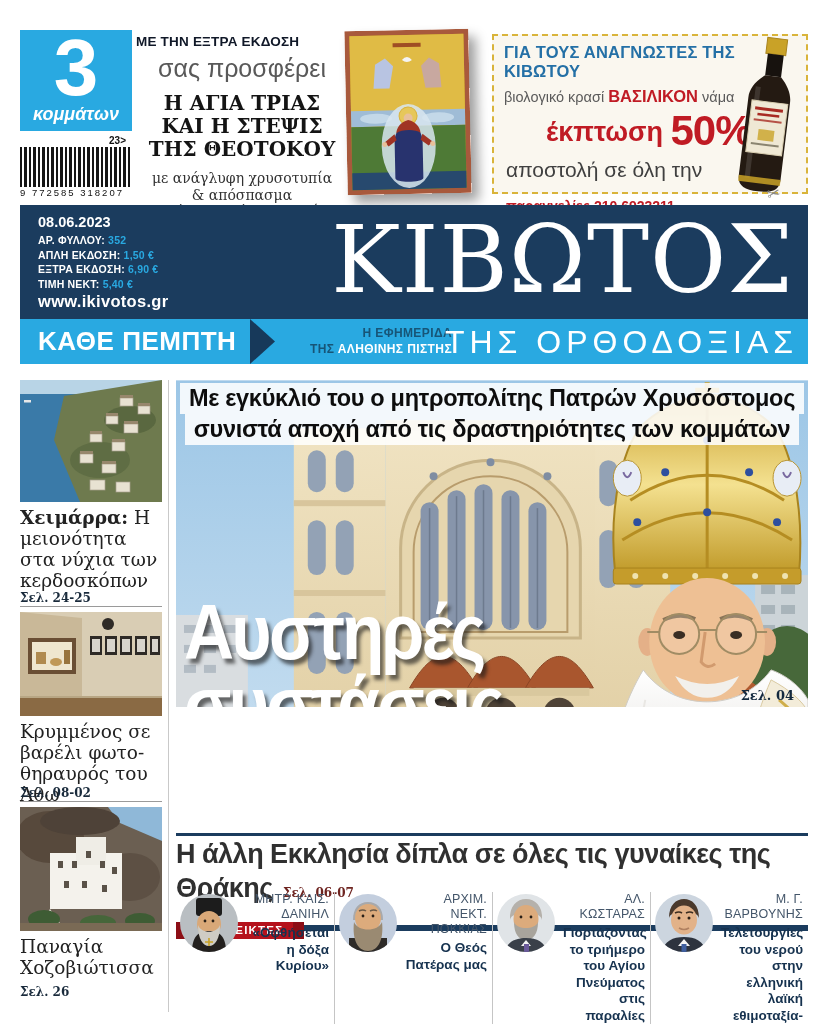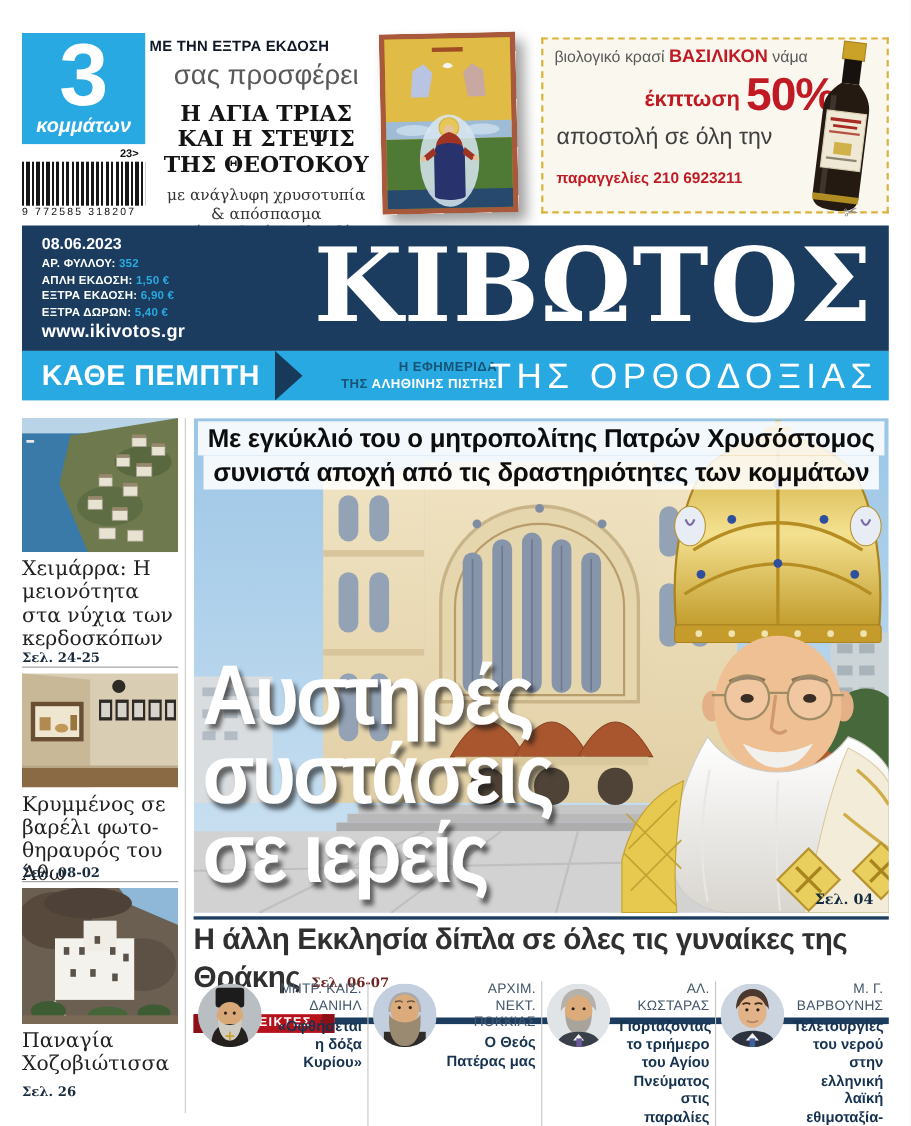--- a/index.html
+++ b/index.html
@@ -24,55 +24,55 @@
   .promo-note{font-family:"DejaVu Serif",serif;font-size:14px;color:#333;line-height:16.5px;margin-top:9px;}
 
   .icon-wrap{left:346px;top:30px;width:124px;height:164px;transform:rotate(-1.2deg);
              box-shadow:7px 8px 12px rgba(0,0,0,.38);}
 
   .coupon{left:492px;top:34px;width:312px;height:156px;border:2px dashed #d9b43a;background:#faf7ef;}
   .coupon-header{margin:7px 0 0 10px;font-size:16.5px;font-weight:bold;color:#2470a6;letter-spacing:.2px;}
   .coupon-wine{margin:6px 0 0 10px;font-size:14.5px;color:#5a5a5a;}
   .coupon-wine .brand{font-size:16.5px;font-weight:bold;color:#c01b24;}
   .coupon-discount{margin:1px 0 0 52px;color:#c01b24;font-weight:bold;}
-  .coupon-discount .word{font-size:20px;vertical-align:4px;margin-left:40px;}
+  .coupon-discount .word{font-size:27px;vertical-align:4px;}
   .coupon-discount .pct{font-size:42px;letter-spacing:-1px;}
   .coupon-ship{margin:2px 0 16px 12px;font-size:21px;color:#404040;line-height:25px;}
   .coupon-orders{margin:4px 0 0 12px;font-size:14px;font-weight:bold;color:#c01b24;}
   .bottle{right:-4px;top:0px;width:84px;height:164px;}
   .scissors{right:26px;bottom:-11px;font-size:16px;color:#8a8a8a;transform:rotate(-12deg);}
 
   
   .masthead{left:20px;top:205px;width:788px;height:114px;background:#1b3c5e;color:#fff;}
   .issue{left:18px;top:9px;}
   .issue-date{font-size:14.5px;font-weight:bold;margin-bottom:3px;}
   .issue-row{font-size:10.5px;font-weight:bold;line-height:14.5px;letter-spacing:.2px;}
   .issue-row .val{color:#29a9e1;}
   .website{left:18px;bottom:8px;font-size:16.5px;font-weight:bold;letter-spacing:.3px;}
-  .logo{right:14px;top:0;font-family:"DejaVu Serif",serif;font-weight:bold;font-size:93px;
+  .logo{right:14px;top:0;font-family:"DejaVu Serif",serif;font-weight:normal;font-size:93px;
         line-height:110px;letter-spacing:1px;color:#fff;}
 
   .bluestrip{left:20px;top:319px;width:788px;height:45px;background:#29a9e1;color:#fff;}
   .kathe{left:18px;top:0;line-height:45px;font-size:26px;font-weight:bold;letter-spacing:.5px;text-align:center;}
   .chevron{left:230px;top:0;}
   .tag-small{left:262px;top:6px;width:170px;text-align:right;font-size:12px;font-weight:bold;
              color:#175577;line-height:16px;letter-spacing:.4px;}
   .tag-small .wh{color:#fff;}
   .tag-big{right:10px;top:3px;font-size:32px;letter-spacing:5px;font-weight:normal;line-height:40px;}
 
   
   .sb-photo{left:20px;width:142px;overflow:hidden;}
   .sb-title{left:20px;width:146px;font-family:"DejaVu Serif",serif;font-size:18.5px;line-height:21px;color:#222;}
-  .sb-title b{font-weight:normal;}
+  .sb-title b{font-weight:bold;}
   .sb-ref{left:20px;font-family:"DejaVu Serif",serif;font-size:12px;font-weight:bold;color:#1a2b3c;}
   .sb-hr{left:20px;width:142px;height:1px;background:#9a9a9a;}
   .vline{left:168px;top:380px;width:1px;height:632px;background:#c9c9c9;}
 
   
-  .main-photo{left:176px;top:380px;width:632px;height:450px;overflow:hidden;}
+  .main-photo{left:176px;top:380px;width:632px;height:327px;overflow:hidden;}
   .kicker{top:3px;left:0;right:0;text-align:center;}
   .kline{display:table;margin:0 auto;background:rgba(255,255,255,.87);font-size:23.5px;font-weight:bold;
          color:#0d0d0d;padding:1px 9px;line-height:29px;letter-spacing:-.3px;white-space:nowrap;}
   .headline{left:8px;top:216px;color:#fff;font-weight:bold;font-size:77px;line-height:72px;
             letter-spacing:-3px;transform:scaleX(.9);transform-origin:left top;
             text-shadow:4px 5px 4px rgba(25,25,25,.62);}
   .photo-ref{right:14px;bottom:4px;font-family:"DejaVu Serif",serif;font-weight:bold;font-size:13px;color:#13293f;}
 
   .rule-thin{left:176px;top:833px;width:632px;height:3px;background:#1b3c5e;}
   .strip-head{left:176px;top:837px;width:632px;font-size:27px;font-weight:bold;color:#303030;
@@ -143,20 +143,21 @@
       <path d="M62,92 C52,96 48,104 48,112 L48,148 C48,153 76,153 76,148 L76,112 C76,104 72,96 62,92 Z" fill="#28336e"></path>
       <path d="M62,90 C54,92 50,98 50,103 C55,99 69,99 74,103 C74,98 70,92 62,90 Z" fill="#a03424"></path>
       <path d="M48,104 L38,112 L42,116 L50,110 Z" fill="#a03424"></path>
       <path d="M76,104 L86,112 L82,116 L74,110 Z" fill="#a03424"></path>
       <circle cx="38" cy="114" r="2.5" fill="#e8c09a"></circle>
       <circle cx="86" cy="114" r="2.5" fill="#e8c09a"></circle>
     </svg>
   </div>
 
   <div class="abs coupon">
+    <div class="coupon-header">ΓΙΑ ΤΟΥΣ ΑΝΑΓΝΩΣΤΕΣ ΤΗΣ ΚΙΒΩΤΟΥ</div>
     <div class="coupon-wine">
       <span>βιολογικό κρασί </span><span class="brand">ΒΑΣΙΛΙΚΟΝ</span><span> νάμα</span>
     </div>
     <div class="coupon-discount">
       <span class="word">έκπτωση </span><span class="pct">50%</span>
     </div>
     <div class="coupon-ship">
       <div>αποστολή σε όλη την</div>
     </div>
     <div class="coupon-orders">παραγγελίες 210 6923211</div>
@@ -177,21 +178,21 @@
     </svg>
     <span class="abs scissors">✂</span>
   </div>
 
   <div class="abs masthead">
     <div class="abs issue">
       <div class="issue-date">08.06.2023</div>
       <div class="issue-row"><span>ΑΡ. ΦΥΛΛΟΥ: </span><span class="val">352</span></div>
       <div class="issue-row"><span>ΑΠΛΗ ΕΚΔΟΣΗ: </span><span class="val">1,50 €</span></div>
       <div class="issue-row"><span>ΕΞΤΡΑ ΕΚΔΟΣΗ: </span><span class="val">6,90 €</span></div>
-      <div class="issue-row"><span>ΕΞΤΡΑ ΔΩΡΩΝ: </span><span class="val">5,40 €</span></div>
+      <div class="issue-row"><span>ΤΙΜΗ ΝΕΚΤ: </span><span class="val">5,40 €</span></div>
     </div>
     <div class="abs website">www.ikivotos.gr</div>
     <div class="abs logo">ΚΙΒΩΤΟΣ</div>
   </div>
 
   <div class="abs bluestrip">
     <div class="abs kathe">ΚΑΘΕ ΠΕΜΠΤΗ</div>
     <svg class="abs chevron" width="26" height="45" viewBox="0 0 26 45">
       <polygon points="0,0 25,22.5 0,45" fill="#17395a"></polygon>
     </svg>

